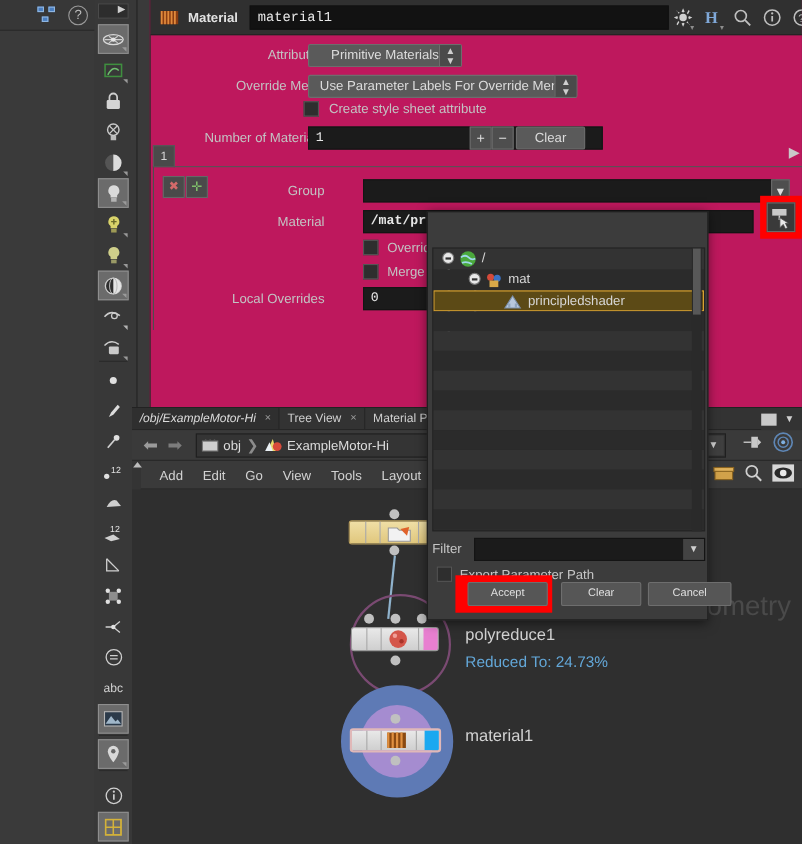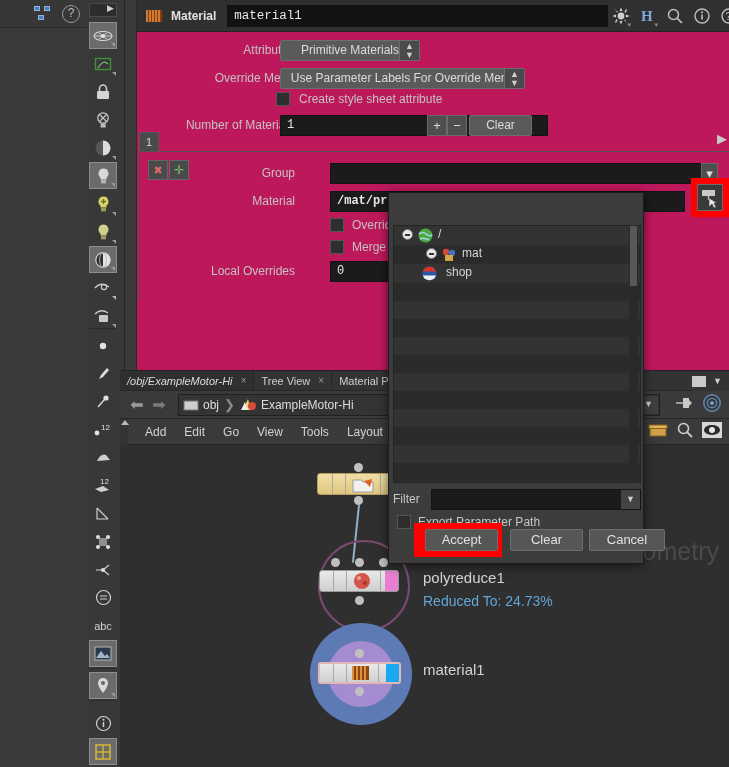--- a/index.html
+++ b/index.html
@@ -309,21 +309,21 @@
     position:absolute; right:0; top:0; width:19px; height:19px;
     background:#434343; color:#cfcfcf; font-size:9px; line-height:18px; text-align:center;
   }
   .dlg-chkrow { position:absolute; left:8px; top:322px; display:flex; align-items:center; }
   .dlg-chkrow .cb { width:14px; height:14px; background:#2e2e2e; border:1px solid #555; }
   .dlg-chkrow .cl { margin-left:7px; font-size:12px; color:#c6c6c6; }
   .dlg-btnrow { position:absolute; left:4px; top:334px; width:248px; height:26px; }
   .dbtn {
     position:absolute; height:22px; width:73px; top:2px;
     background:#565656; border:1px solid #6e6e6e; border-radius:2px;
-    color:#e0e0e0; font-size:13px; line-height:20px; text-align:center;
+    color:#e0e0e0; font-size:10px; line-height:20px; text-align:center;
   }
   .accept-hl {
     position:absolute; left:25px; top:330px; width:88px; height:34px;
     background:#f00;
   }
 </style>
 </head>
 <body>
 
 <div id="root">
@@ -804,29 +804,28 @@
       <div class="lrow even" style="height:19px">
         <div class="tnode" style="left:32px; top:3px;"></div>
         <svg width="16" height="15" style="position:absolute;left:47px;top:2px">
           <circle cx="5" cy="5" r="3.2" fill="#d44a3a"></circle>
           <circle cx="11" cy="6" r="3.2" fill="#3a72c4"></circle>
           <rect x="4" y="8" width="8" height="6" fill="#d8a848"></rect>
         </svg>
         <span class="txt" style="left:68px">mat</span>
       </div>
 
-
-      <div class="lrow odd" style="height:19px">
-        <svg width="15" height="15" style="position:absolute;left:28px;top:2px">
-          <circle cx="7.5" cy="7.5" r="7" fill="#2b58a8"></circle>
-          <path d="M0.8 5.5 A7 7 0 0114 5.5 Z" fill="#d8342a"></path>
-          <path d="M0.8 9.5 A7 7 0 0014 9.5 Z" fill="#f0f0f0"></path>
+      <div class="lrow sel" style="height:19px">
+        <svg width="18" height="15" style="position:absolute;left:62px;top:2px">
+          <path d="M2 13 L9 2 L16 13 Z" fill="#b8c8dc" stroke="#7a8ea8"></path>
+          <path d="M5 13 v-4 h2 v4 M11 13 v-4 h2 v4" fill="#8fa4bc"></path>
         </svg>
-        <span class="txt" style="left:52px">shop</span>
-      </div>
+        <span class="txt" style="left:85px">principledshader</span>
+      </div>
+
 
       <div class="lrow even"></div>
       <div class="lrow odd"></div>
       <div class="lrow even"></div>
       <div class="lrow odd"></div>
       <div class="lrow even"></div>
       <div class="lrow odd"></div>
       <div class="lrow even"></div>
       <div class="lrow odd"></div>
       <div class="lrow even"></div>

